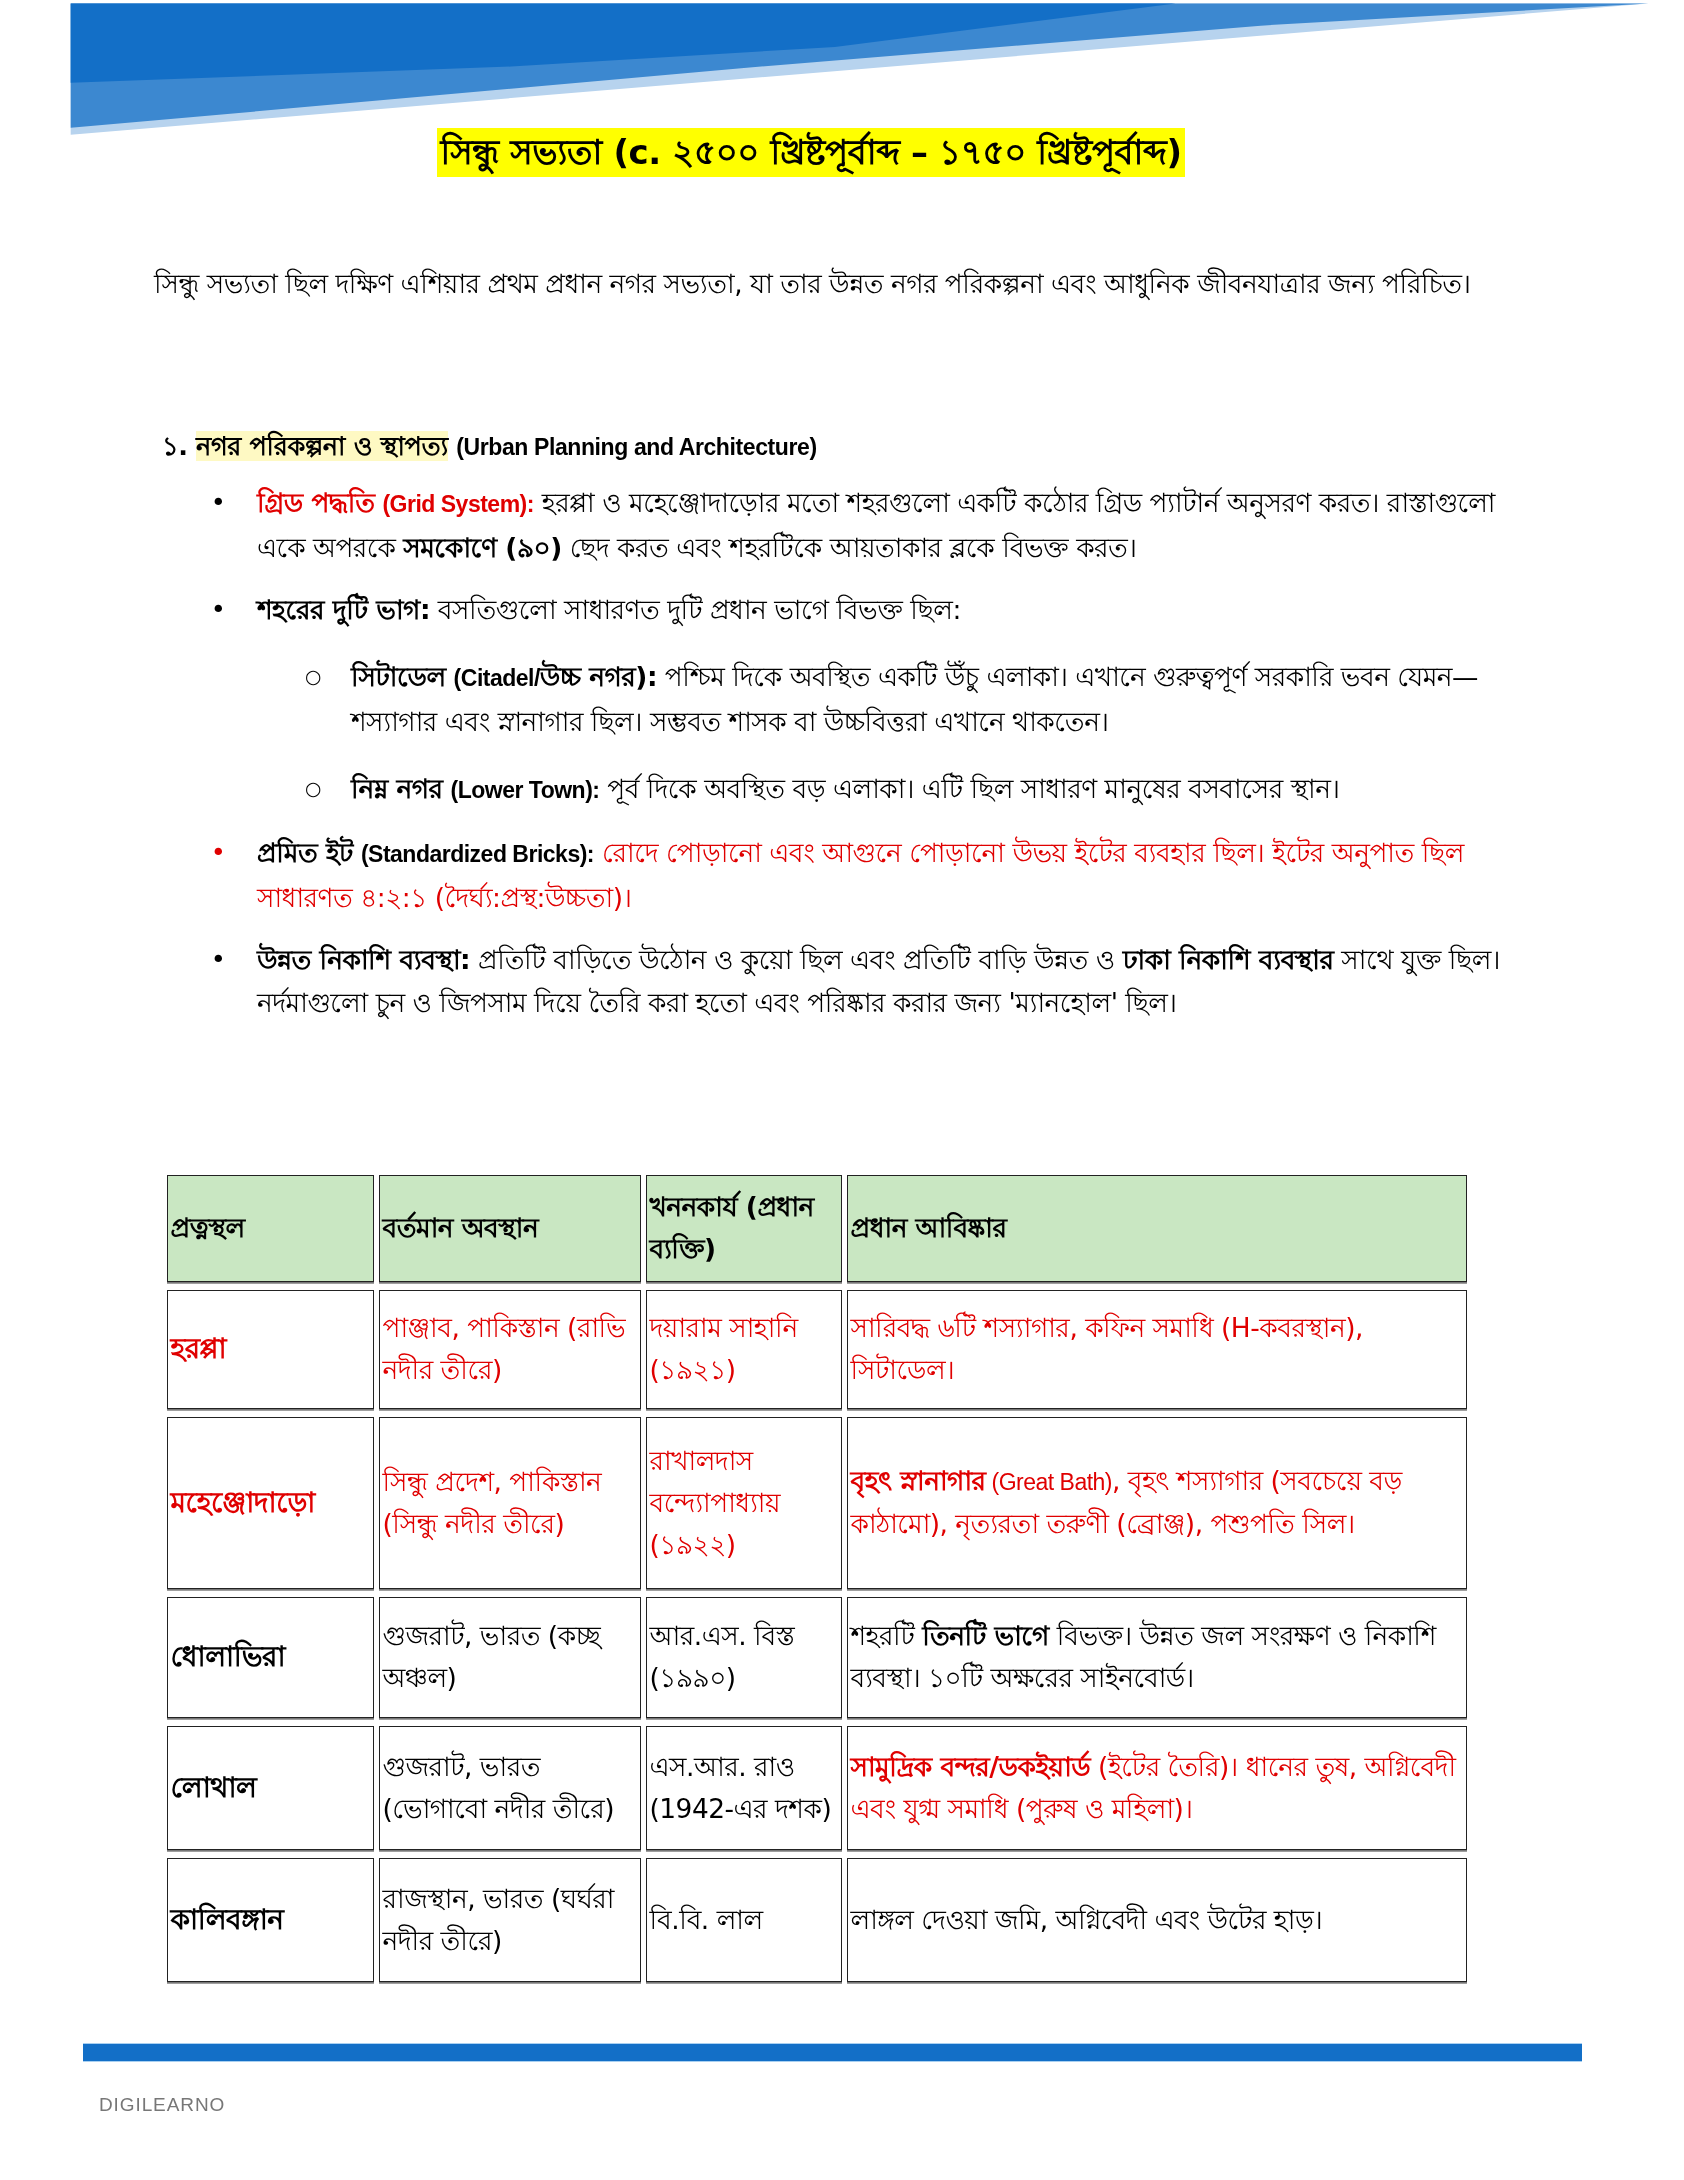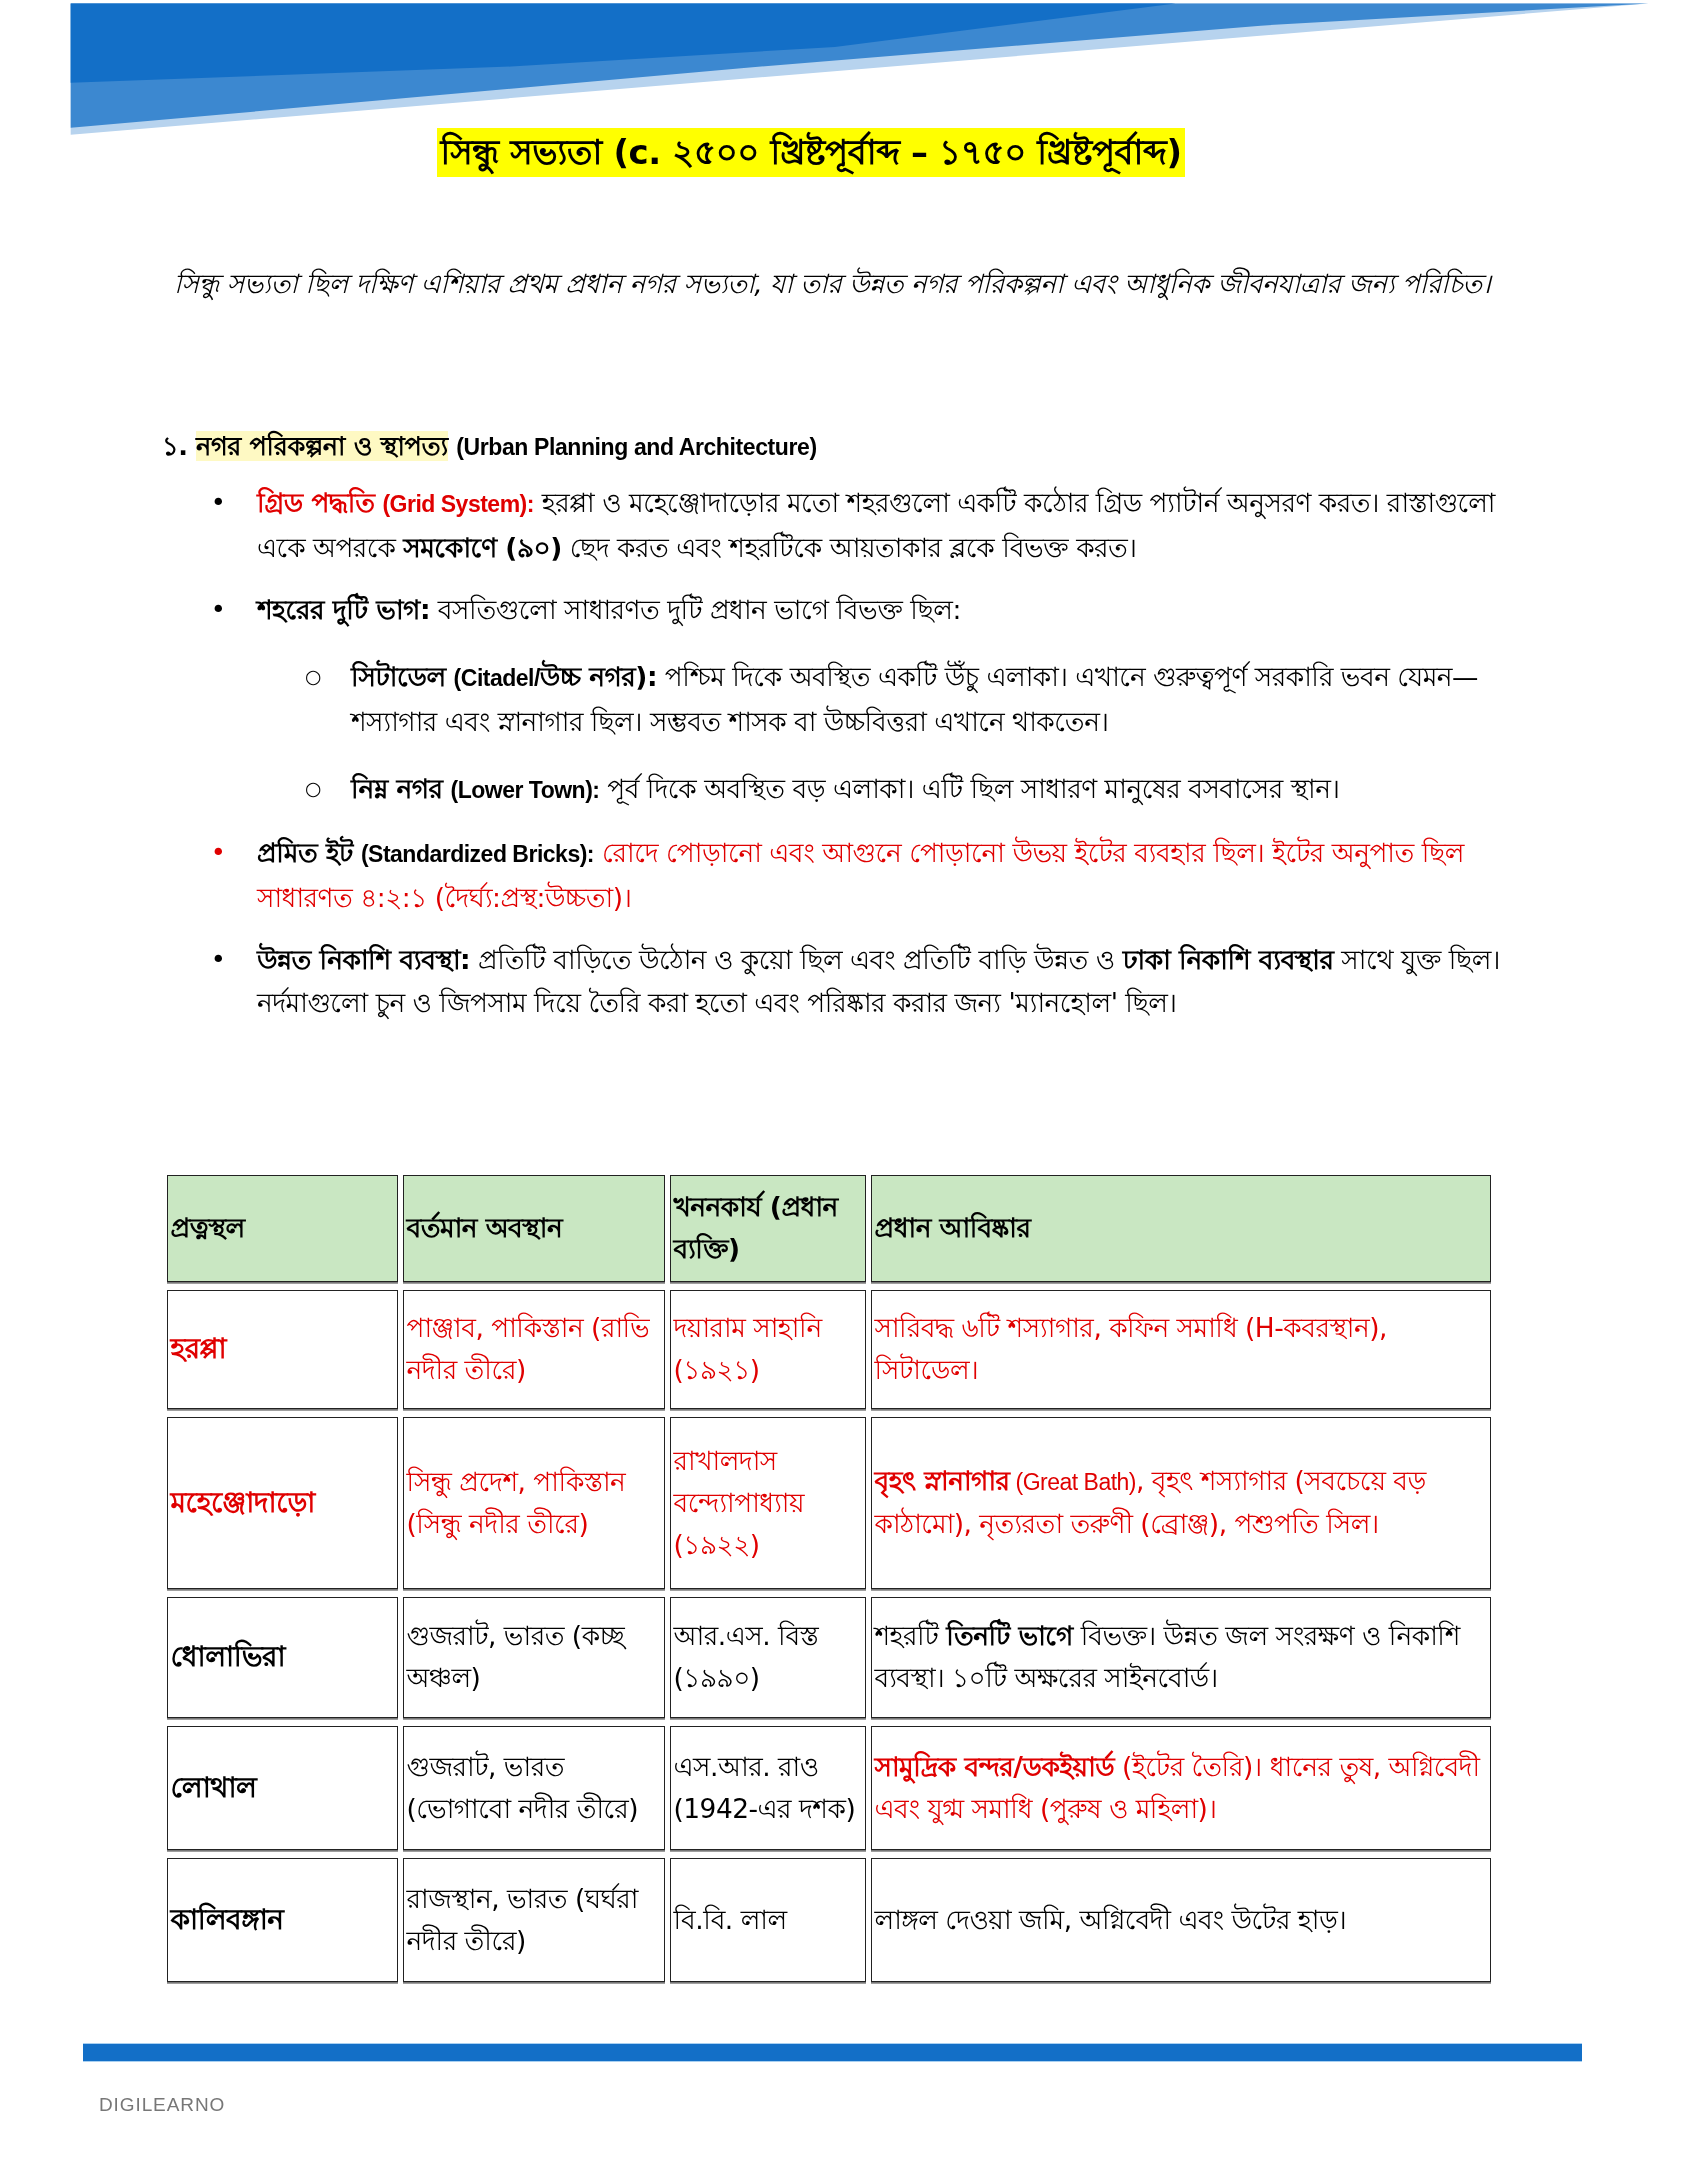--- a/index.html
+++ b/index.html
@@ -7,21 +7,21 @@
     body { position: relative; font-family: "DejaVu Sans", "Liberation Sans", sans-serif; color: #000; }
 
     .banner { position: absolute; left: 0; top: 0; width: 1685px; height: 145px; }
 
     .title-wrap { position: absolute; top: 128px; left: 0; width: 1622px; text-align: center; }
     .title {
       display: inline-block; background: #ffff00; font-weight: bold; font-size: 34px;
       line-height: 49px; padding: 0 3.4px; letter-spacing: -0.4px;
     }
 
-    .intro { position: absolute; left: 174px; top: 262px; width: 1346px; font-size: 26.4px; line-height: 44px; letter-spacing: -0.5px; font-style: italic; }
+    .intro { position: absolute; left: 154px; top: 262px; width: 1346px; font-size: 26.4px; line-height: 44px; letter-spacing: -0.5px; }
 
     .section-heading { position: absolute; left: 162px; top: 426px; font-size: 25.6px; line-height: 41px; font-weight: bold; letter-spacing: -0.4px; }
     .section-heading .hl { background: #fef9c3; }
     .section-heading .en { font-family: "Liberation Sans", sans-serif; font-size: 23px; }
 
     .bullets { position: absolute; left: 204px; top: 481px; width: 1316px; }
     .bullet { position: relative; padding-left: 53px; font-size: 26.4px; line-height: 43px; letter-spacing: -0.5px; margin-bottom: 19px; }
     .bullet .dot { position: absolute; left: 6.8px; top: 0; font-size: 25.6px; }
     .bullet.sub { padding-left: 147px; }
     .bullet.sub .dot { left: 101px; font-size: 19px; }
@@ -31,21 +31,21 @@
 
     .table-wrap { position: absolute; left: 167px; top: 1175px; }
     table { border-collapse: separate; border-spacing: 5.1px 8.5px; margin: -8.5px -5.1px; }
     td, th {
       border: 1.7px solid #222; vertical-align: middle; text-align: left;
       font-size: 26.4px; line-height: 42px; padding: 0 2.6px; letter-spacing: -0.5px;
       box-shadow: 0 1.7px 0 #777;
     }
     th { background: #c9e7c2; font-weight: bold; height: 107px; }
     td { background: #fff; }
-    .c1 { width: 231px; } .c2 { width: 262px; } .c3 { width: 196px; } .c4 { width: 620px; }
+    .c1 { width: 207px; } .c2 { width: 262px; } .c3 { width: 196px; } .c4 { width: 620px; }
     .site { font-weight: bold; font-size: 28px; }
     .r1 td { height: 119px; } .r2 td { height: 172px; } .r3 td { height: 121px; } .r4 td { height: 124px; } .r5 td { height: 124px; }
 
     .footer-bar { position: absolute; left: 83px; top: 2043px; width: 1499px; height: 19px; background: #136fc7; border-top: 1.7px solid #a9d0f1; border-bottom: 1.7px solid #a9d0f1; }
     .footer-brand { position: absolute; left: 99px; top: 2094px; font-family: "Liberation Sans", sans-serif; font-size: 19px; color: #777; letter-spacing: 0.9px; }
   </style>
 </head>
 <body>
 
 <svg class="banner" viewBox="0 0 1978 170" xmlns="http://www.w3.org/2000/svg">

